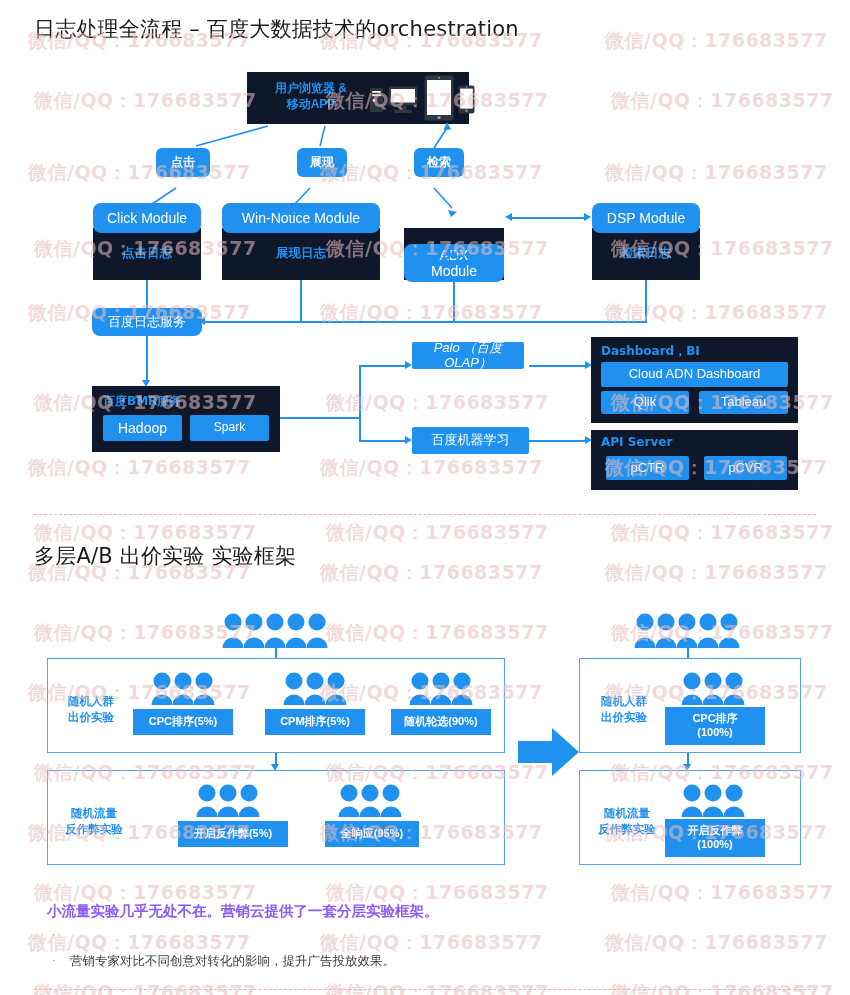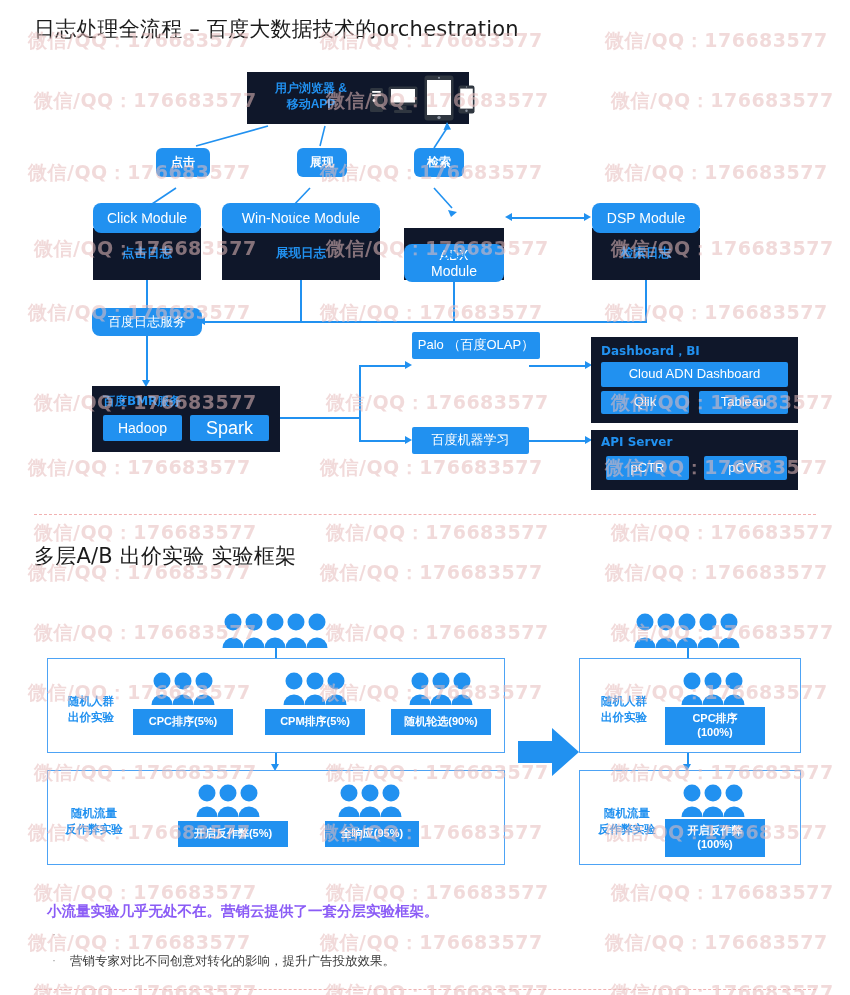--- a/index.html
+++ b/index.html
@@ -262,33 +262,33 @@
   </div>
 
   <div class="ln lnV" style="left:146px;top:336px;height:46px;"></div>
   <div class="arrowDown" style="left:142px;top:380px;"></div>
 
   <div class="abs pale" style="left:92px;top:386px;width:188px;height:66px;">
     <div class="panelTitle" style="position:absolute;left:11px;top:7px;">百度BMR服务</div>
     <div class="bx sq" style="position:absolute;left:11px;top:29px;width:79px;height:26px;font-size:14px;">
       <span>Hadoop</span>
     </div>
-    <div class="bx sq" style="position:absolute;left:98px;top:29px;width:79px;height:26px;font-size:18px;">
+    <div class="bx sq" style="position:absolute;left:98px;top:29px;width:79px;height:26px;font-size:12px;">
       <span>Spark</span>
     </div>
   </div>
 
   <div class="ln lnH" style="left:280px;top:417px;width:80px;"></div>
   <div class="ln lnV" style="left:359px;top:365px;height:76px;"></div>
   <div class="ln lnH" style="left:359px;top:365px;width:47px;"></div>
   <div class="arrowRight" style="left:405px;top:361px;"></div>
   <div class="ln lnH" style="left:359px;top:440px;width:47px;"></div>
   <div class="arrowRight" style="left:405px;top:436px;"></div>
 
-  <div class="abs bx sq" style="left:412px;top:332px;width:128px;height:27px;font-size:13px;">
+  <div class="abs bx sq" style="left:412px;top:342px;width:112px;height:27px;font-size:13px;font-style:italic;">
     <span>Palo （百度OLAP）</span>
   </div>
 
   <div class="abs bx sq" style="left:412px;top:427px;width:117px;height:27px;font-size:13px;">
     <span>百度机器学习</span>
   </div>
 
   <div class="ln lnH" style="left:529px;top:365px;width:57px;"></div>
   <div class="arrowRight" style="left:585px;top:361px;"></div>
 

